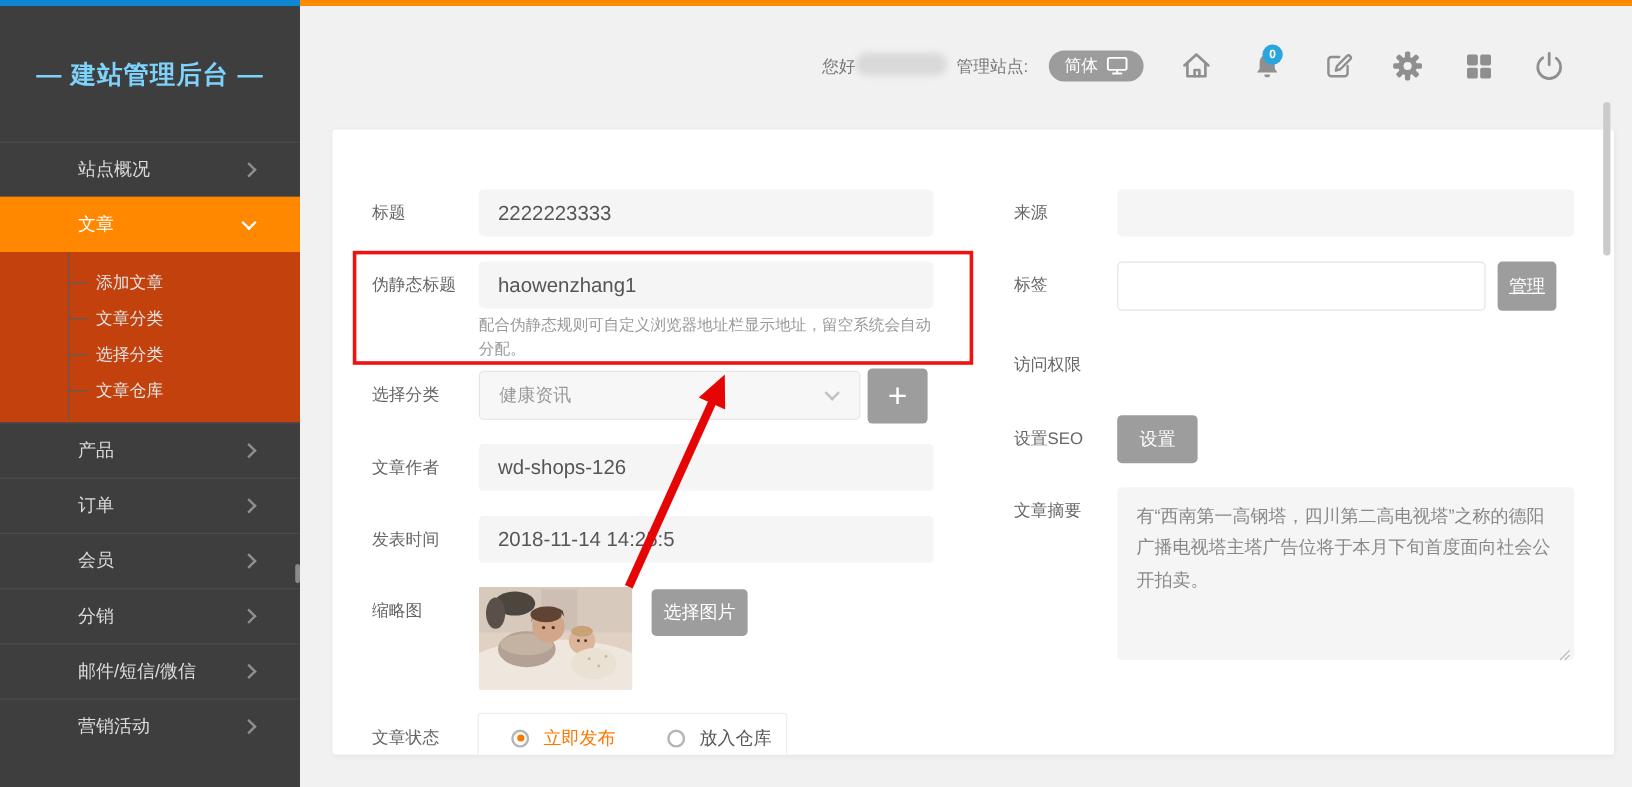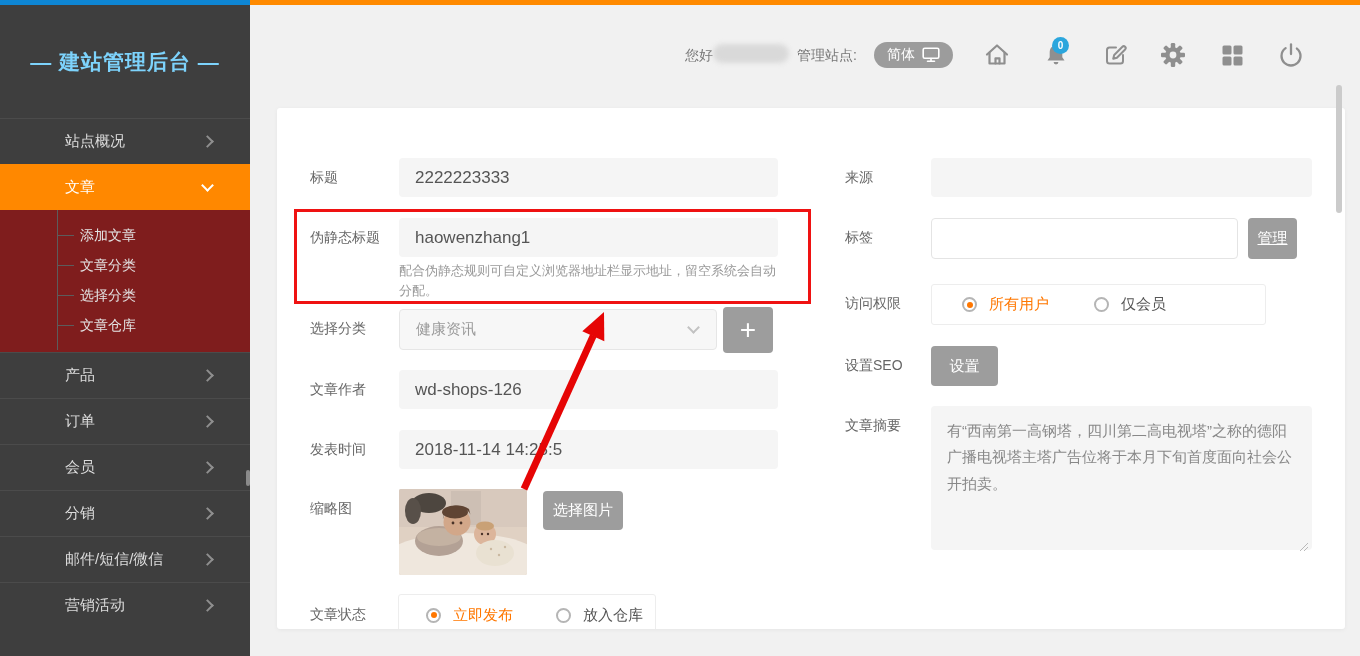--- a/index.html
+++ b/index.html
@@ -10,21 +10,21 @@
   .strip-blue { position:absolute; left:0; top:0; width:250px; height:5px; background:#0e86d4; }
   .strip-orange { position:absolute; left:250px; top:0; width:1110px; height:5px; background:#ff8a00; }
 
   
   .sidebar { position:absolute; left:0; top:5px; width:250px; height:651px; background:#3e3e3e; overflow:hidden; }
   .sb-title { height:113px; display:flex; align-items:center; justify-content:center; color:#7dd3fc; font-size:21px; font-weight:bold; letter-spacing:1px; }
   .sb-item { position:relative; height:46px; display:flex; align-items:center; padding-left:65px; color:#dcdcdc; font-size:15px; border-top:1px solid #4b4b4b; cursor:pointer; }
   .sb-item.active { background:#ff8800; color:#fff; border-top-color:#ff8800; }
   .chev { position:absolute; right:38px; width:9px; height:9px; border-top:2px solid #8f8f8f; border-right:2px solid #8f8f8f; transform:rotate(45deg); }
   .chev.down { border-color:#fff; transform:rotate(135deg); margin-top:-4px; }
-  .sb-sub { position:relative; background:#7f1d1d; padding:10px 0 12px 0; }
+  .sb-sub { position:relative; background:#c2410c; padding:10px 0 12px 0; }
   .sb-sub::before { content:""; position:absolute; left:57px; top:0; height:140px; border-left:1px solid #5c5c5c; }
   .sb-subitem { position:relative; height:30px; line-height:30px; padding-left:80px; color:#e3e3e3; font-size:14px; cursor:pointer; }
   .sb-subitem::before { content:""; position:absolute; left:57px; top:15px; width:17px; border-top:1px solid #5c5c5c; }
   .sb-scrollthumb { position:absolute; right:0; top:465px; width:4px; height:16px; background:#8a8a8a; border-radius:2px; }
 
   
   .hd-text { position:absolute; top:47px; font-size:14px; color:#777; }
   .hd-blur { position:absolute; left:713px; top:44px; width:76px; height:19px; background:#d9d9d9; border-radius:10px; filter:blur(2.5px); }
   .lang-pill { position:absolute; left:874px; top:42px; height:26px; padding:0 13px; background:#9c9c9c; border:none; border-radius:13px; color:#fff; font-size:14px; font-family:inherit; display:flex; align-items:center; gap:7px; cursor:pointer; }
   .hd-icon { position:absolute; top:41px; width:28px; height:28px; cursor:pointer; }
@@ -219,26 +219,20 @@
   </div>
 
   <span class="flabel" style="left:568px; top:50px">来源</span>
   <input class="finput" style="left: 654px; top: 50px; width: 381px;" value="">
 
   <span class="flabel" style="left:568px; top:110px">标签</span>
   <input class="finput" style="left: 654px; top: 110px; width: 307px; height: 41px; background: rgb(255, 255, 255); border: 1px solid rgb(228, 228, 228);" value="">
   <button class="gbtn" style="left:971px; top:110px; width:49px; height:41px;text-decoration:underline;">管理</button>
 
   <span class="flabel" style="left:568px; top:176px">访问权限</span>
-  <div class="radio-box" style="left:654px; top:176px; width:335px; height:41px; padding-left:30px;">
-    <span class="radio sel"></span>
-    <span class="rlabel on">所有用户</span>
-    <span class="radio" style="margin-left:45px"></span>
-    <span class="rlabel">仅会员</span>
-  </div>
 
   <span class="flabel" style="left:568px; top:238px">设置SEO</span>
   <button class="gbtn" style="left:654px; top:238px; width:67px; height:40px;">设置</button>
 
   <span class="flabel" style="left:568px; top:298px">文章摘要</span>
   <textarea class="fta" style="">有“西南第一高钢塔，四川第二高电视塔”之称的德阳广播电视塔主塔广告位将于本月下旬首度面向社会公开拍卖。</textarea>
   <span class="ta-corner">
     <svg width="10" height="10" viewBox="0 0 10 10" stroke="#b9b9b9" stroke-width="1">
         <path d="M1 9 L9 1 M5 9 L9 5" fill="none"></path>
       </svg>

